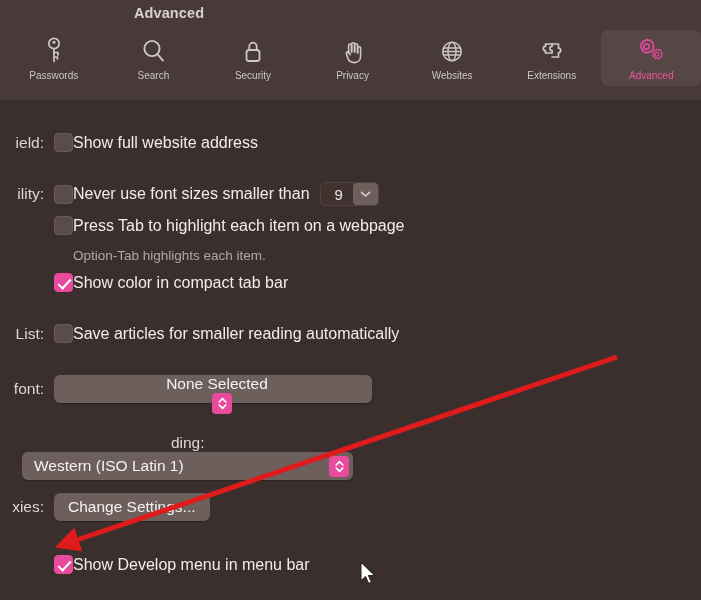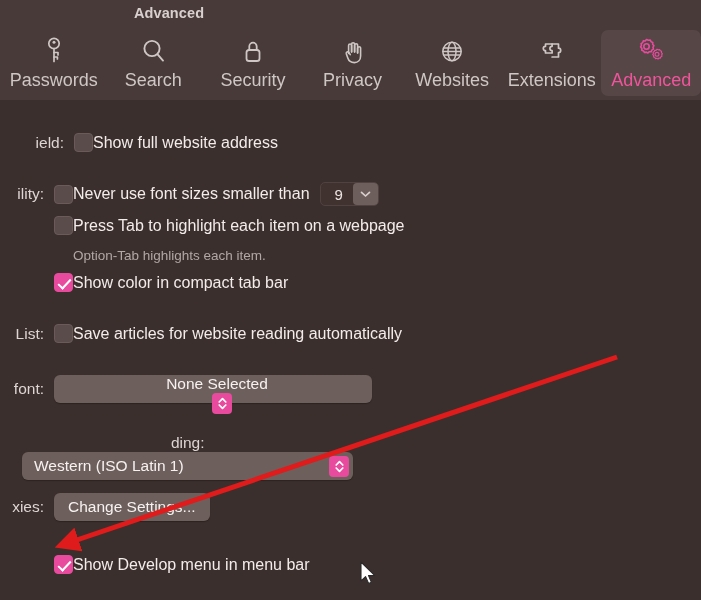--- a/index.html
+++ b/index.html
@@ -64,21 +64,21 @@
     background: #564746;
   }
   .tab-icon {
     height: 34px;
     display: flex;
     align-items: center;
     justify-content: center;
   }
   .tab-icon svg { display: block; }
   .tab-label {
-    font-size: 18px;
+    font-size: 10px;
     color: #cfc7c5;
     white-space: nowrap;
   }
   .tab.selected .tab-label { color: #f0549c; }
 
   
   .content {
     position: absolute;
     left: 0; top: 103px; right: 0; bottom: 0;
     background: #3b2f2d;
@@ -309,21 +309,21 @@
       </svg>
     </span>
     <span class="tab-label">Advanced</span>
   </div>
 
   <div class="toolbar-sep"></div>
 </div>
 
 <div class="content">
 
-  <div class="row" style="left:0px; top:30px;padding-left:20px;">
+  <div class="row" style="left:0px; top:30px;">
     <span class="row-label">ield:</span>
     <span class="cb-wrap" style="margin-left:10px;">
       <span class="cb"></span>
       <span class="cb-label">Show full website address</span>
     </span>
   </div>
 
   <div class="row" style="left:0px; top:79px;">
     <span class="row-label">ility:</span>
     <span class="cb-wrap" style="margin-left:10px;">
@@ -355,21 +355,21 @@
     <span class="cb-wrap" style="margin-left:10px;">
       <span class="cb checked"></span>
       <span class="cb-label">Show color in compact tab bar</span>
     </span>
   </div>
 
   <div class="row" style="left:0px; top:221px;">
     <span class="row-label">List:</span>
     <span class="cb-wrap" style="margin-left:10px;">
       <span class="cb"></span>
-      <span class="cb-label">Save articles for website reading automatically</span>
+      <span class="cb-label">Save articles for smaller reading automatically</span>
     </span>
   </div>
 
   <div class="row" style="left:0px; top:272px;">
     <span class="row-label">font:</span>
     <span class="popup" style="width:318px; margin-left:10px;flex-direction:column;">
       <span class="popup-text">None Selected</span>
       <span class="popup-ind">
         <svg width="11" height="15" viewBox="0 0 11 15" fill="none" stroke="#ffffff" stroke-width="1.7" stroke-linecap="round" stroke-linejoin="round">
           <path d="M2.2 6 L5.5 2.6 L8.8 6"></path>

